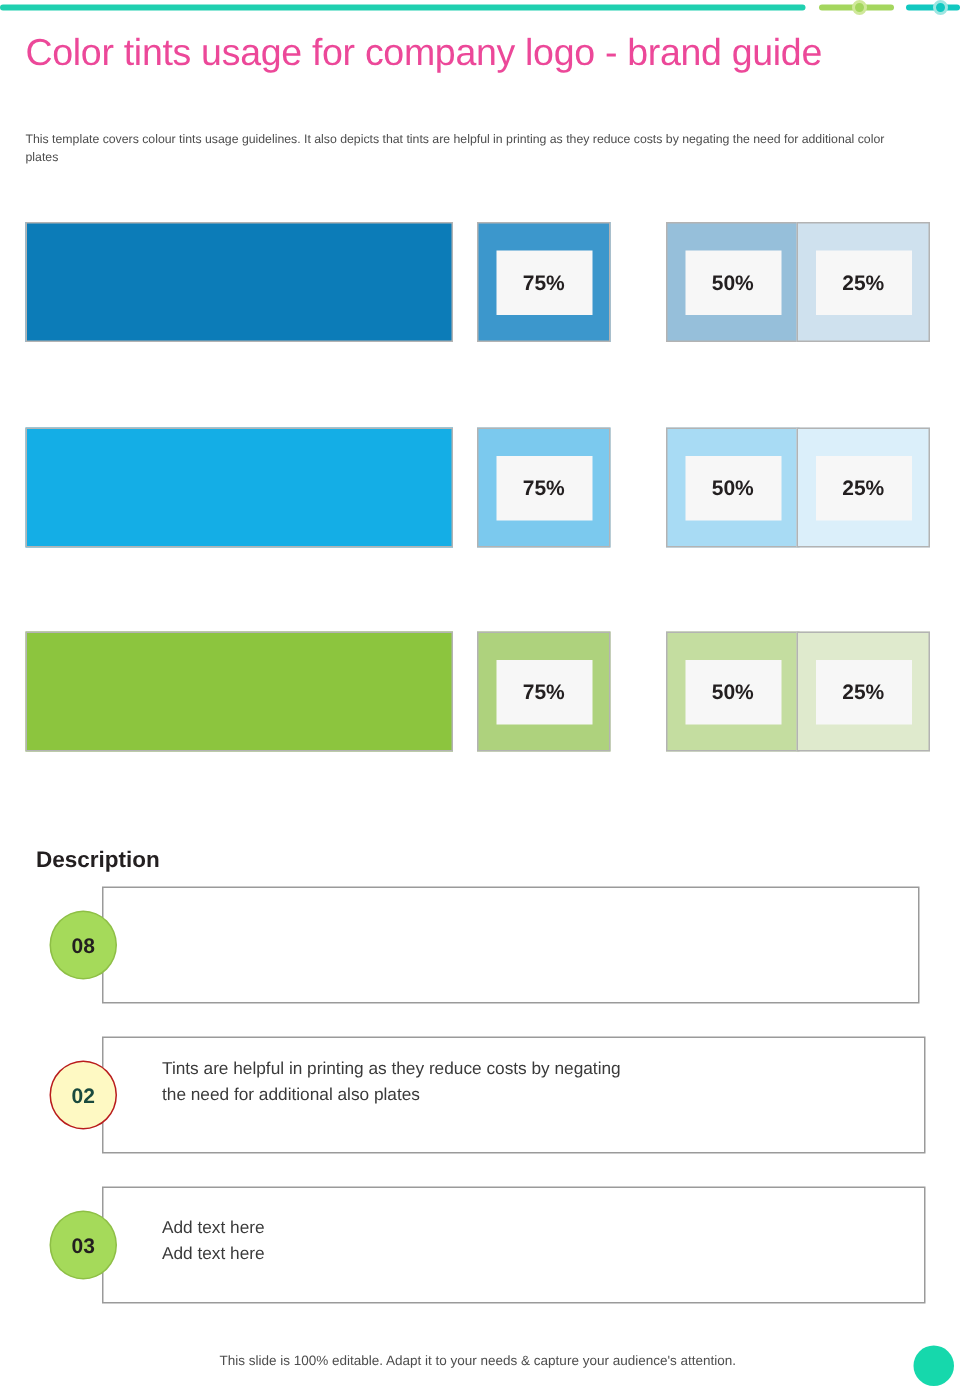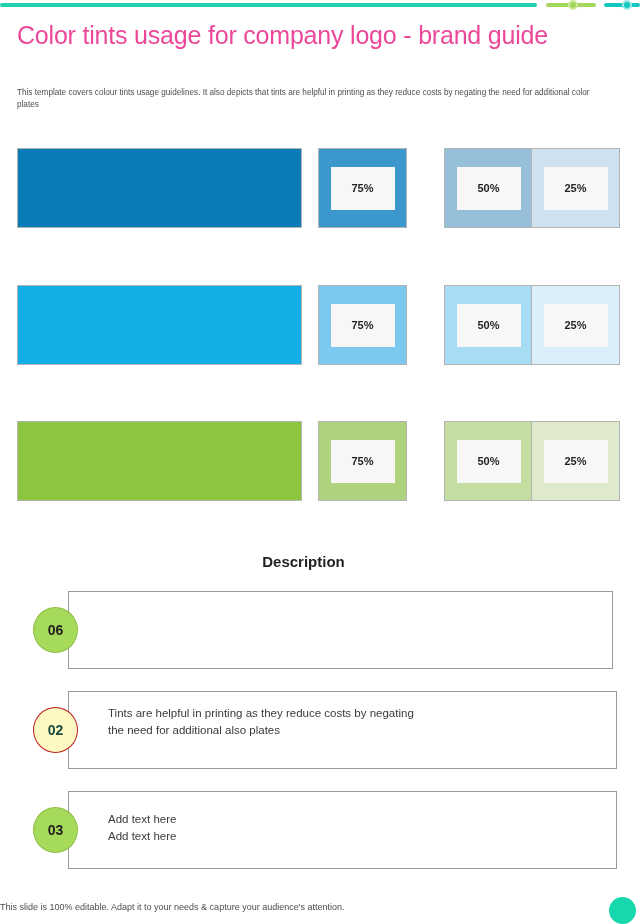--- a/index.html
+++ b/index.html
@@ -89,35 +89,36 @@
   .sw-t2 { left: 424px; margin-left: 20px; }
   .sw-t3 { left: 531px; }
 
   .tint-label {
     background: #f7f7f7;
     width: 64px;
     height: 43px;
     display: flex;
     align-items: center;
     justify-content: center;
-    font-size: 11px;
+    font-size: 14px;
     font-weight: 700;
     color: #231f20;
   }
 
   
   .desc-heading {
     position: absolute;
     left: 0; top: 553px;
     width: 607px;
-    text-align: center;
+    text-align: left;
     font-size: 15px;
     font-weight: 700;
     color: #231f20;
-    margin: 0;
+    margin: 12px;
+    padding-left: 12px;
   }
 
   .desc-item { position: absolute; left: 0; width: 640px; }
   .desc-1 { top: 591px; height: 78px; }
   .desc-2 { top: 691px; height: 78px; }
   .desc-3 { top: 791px; height: 78px; }
 
   .desc-box {
     position: absolute;
     left: 68px; top: 0;
@@ -157,20 +158,21 @@
     color: #3a3a3a;
     white-space: pre-line;
   }
   .desc-3 .desc-text { top: 20px; }
 
   
   .footer-note {
     position: absolute;
     left: 0; top: 902px;
     width: 637px;
+    text-align: center;
     font-size: 9px;
     color: #4d4d4d;
   }
   .footer-dot {
     position: absolute;
     left: 609px; top: 897px;
     width: 27px; height: 27px;
     border-radius: 50%;
     background: #16d8ac;
   }
@@ -225,21 +227,21 @@
   </div>
   <div class="sw-tint sw-t3" id="r2-t2" style="background: rgb(223, 234, 205);">
     <span class="tint-label">25%</span>
   </div>
 </div>
 
 <h2 class="desc-heading">Description</h2>
 
 <div class="desc-item desc-1">
   <div class="desc-box"></div>
-  <div class="desc-circle c-green">06</div>
+  <div class="desc-circle c-green">08</div>
 </div>
 
 <div class="desc-item desc-2">
   <div class="desc-box"></div>
   <div class="desc-circle c-teal">02</div>
   <div class="desc-text">Tints are helpful in printing as they reduce costs by negating
 the need for additional also plates</div>
 </div>
 
 <div class="desc-item desc-3">

